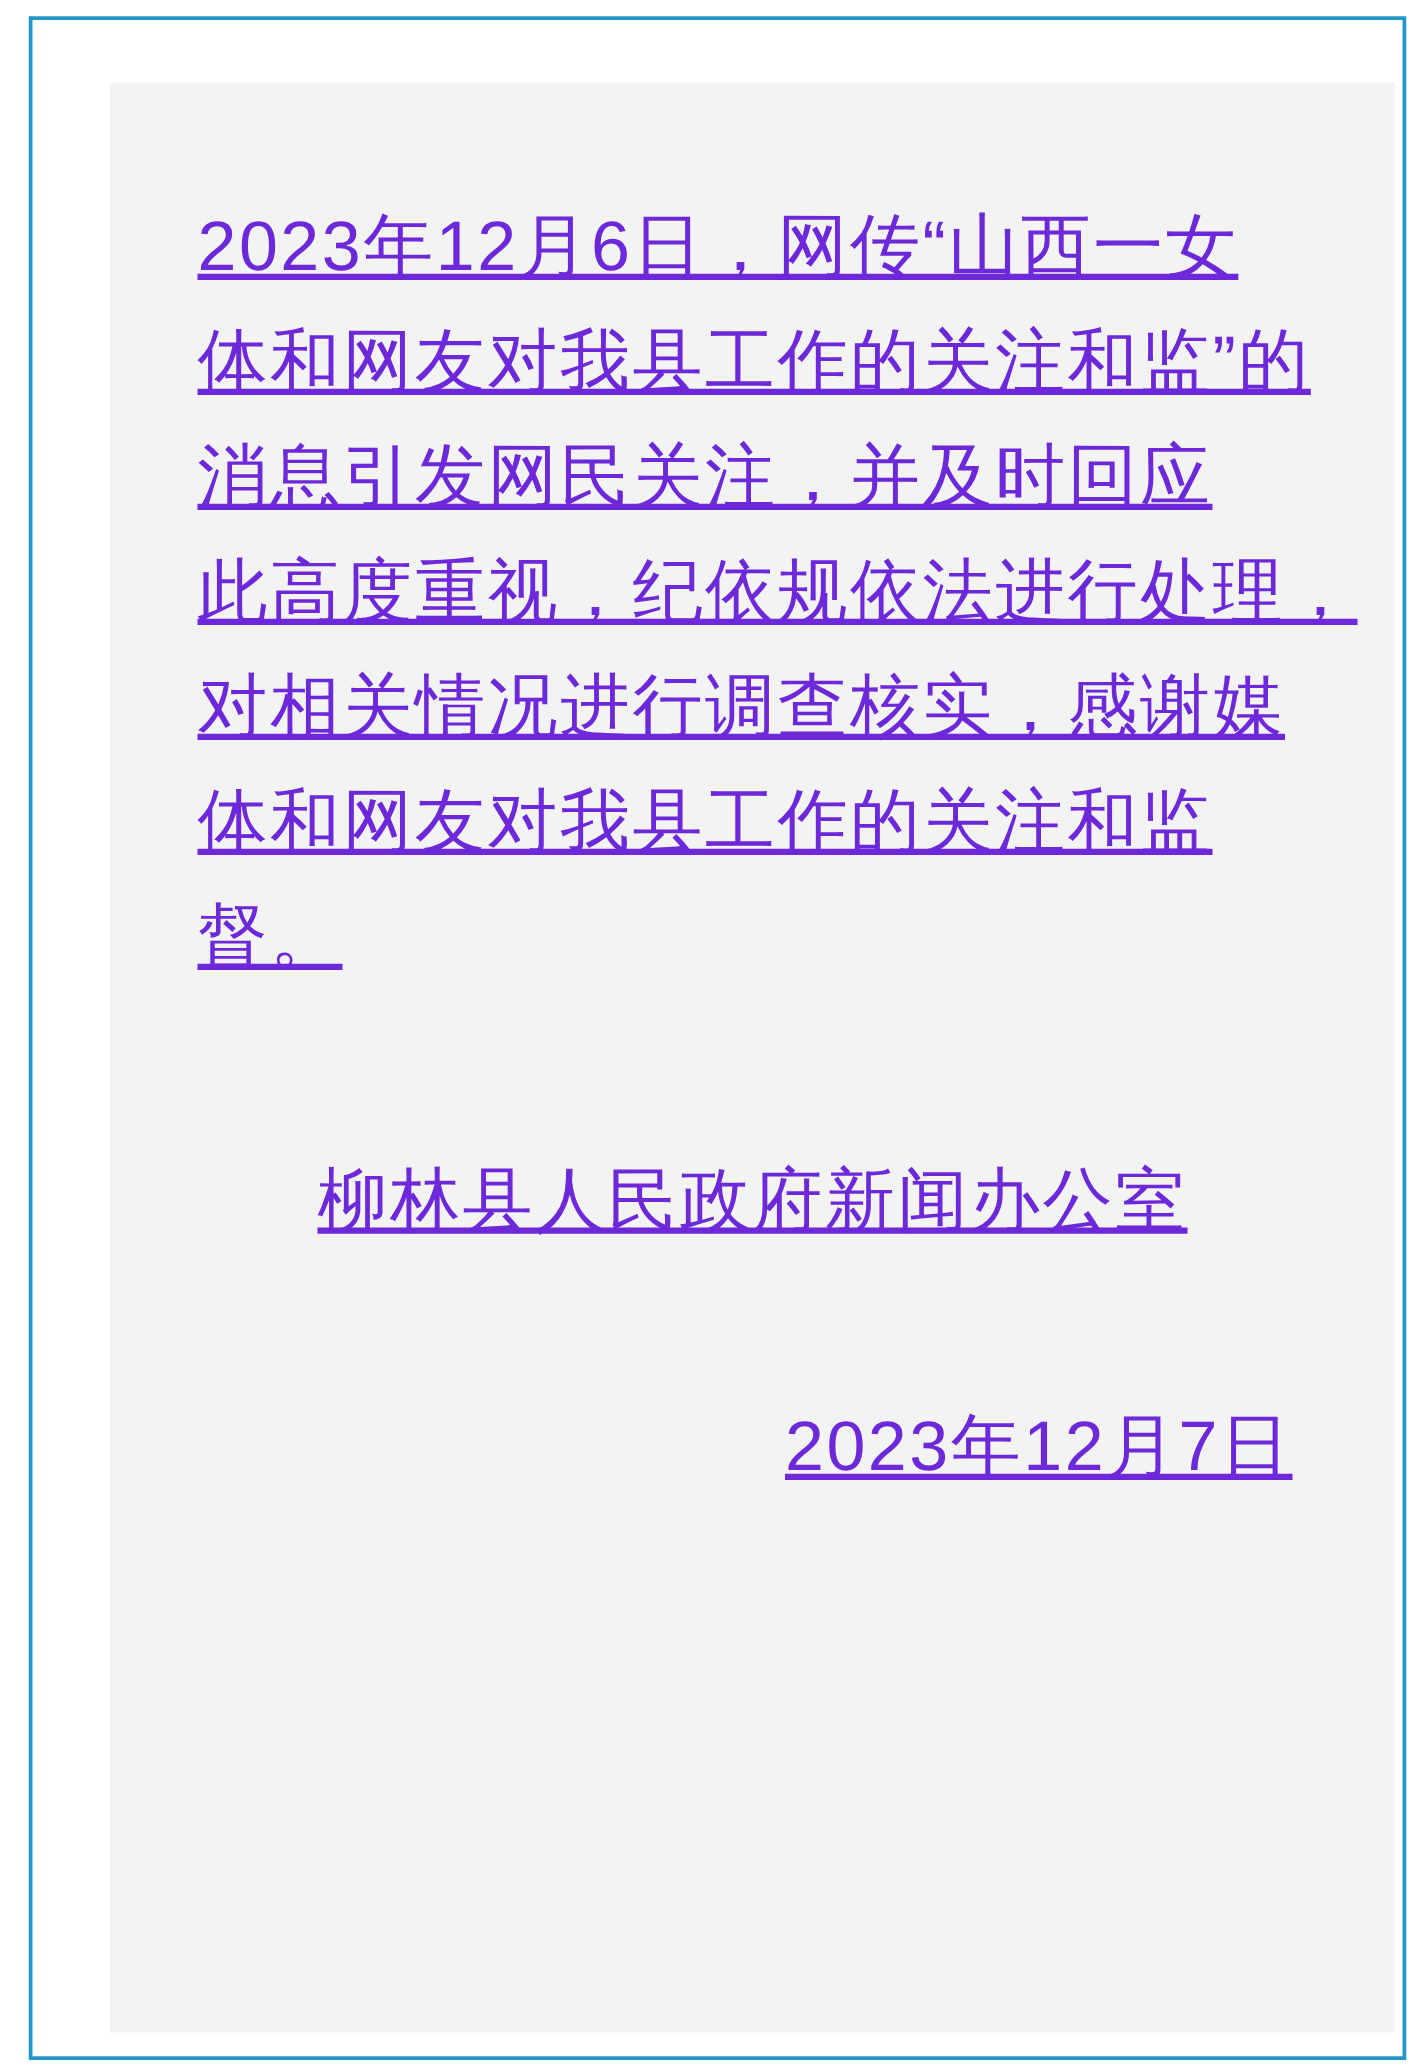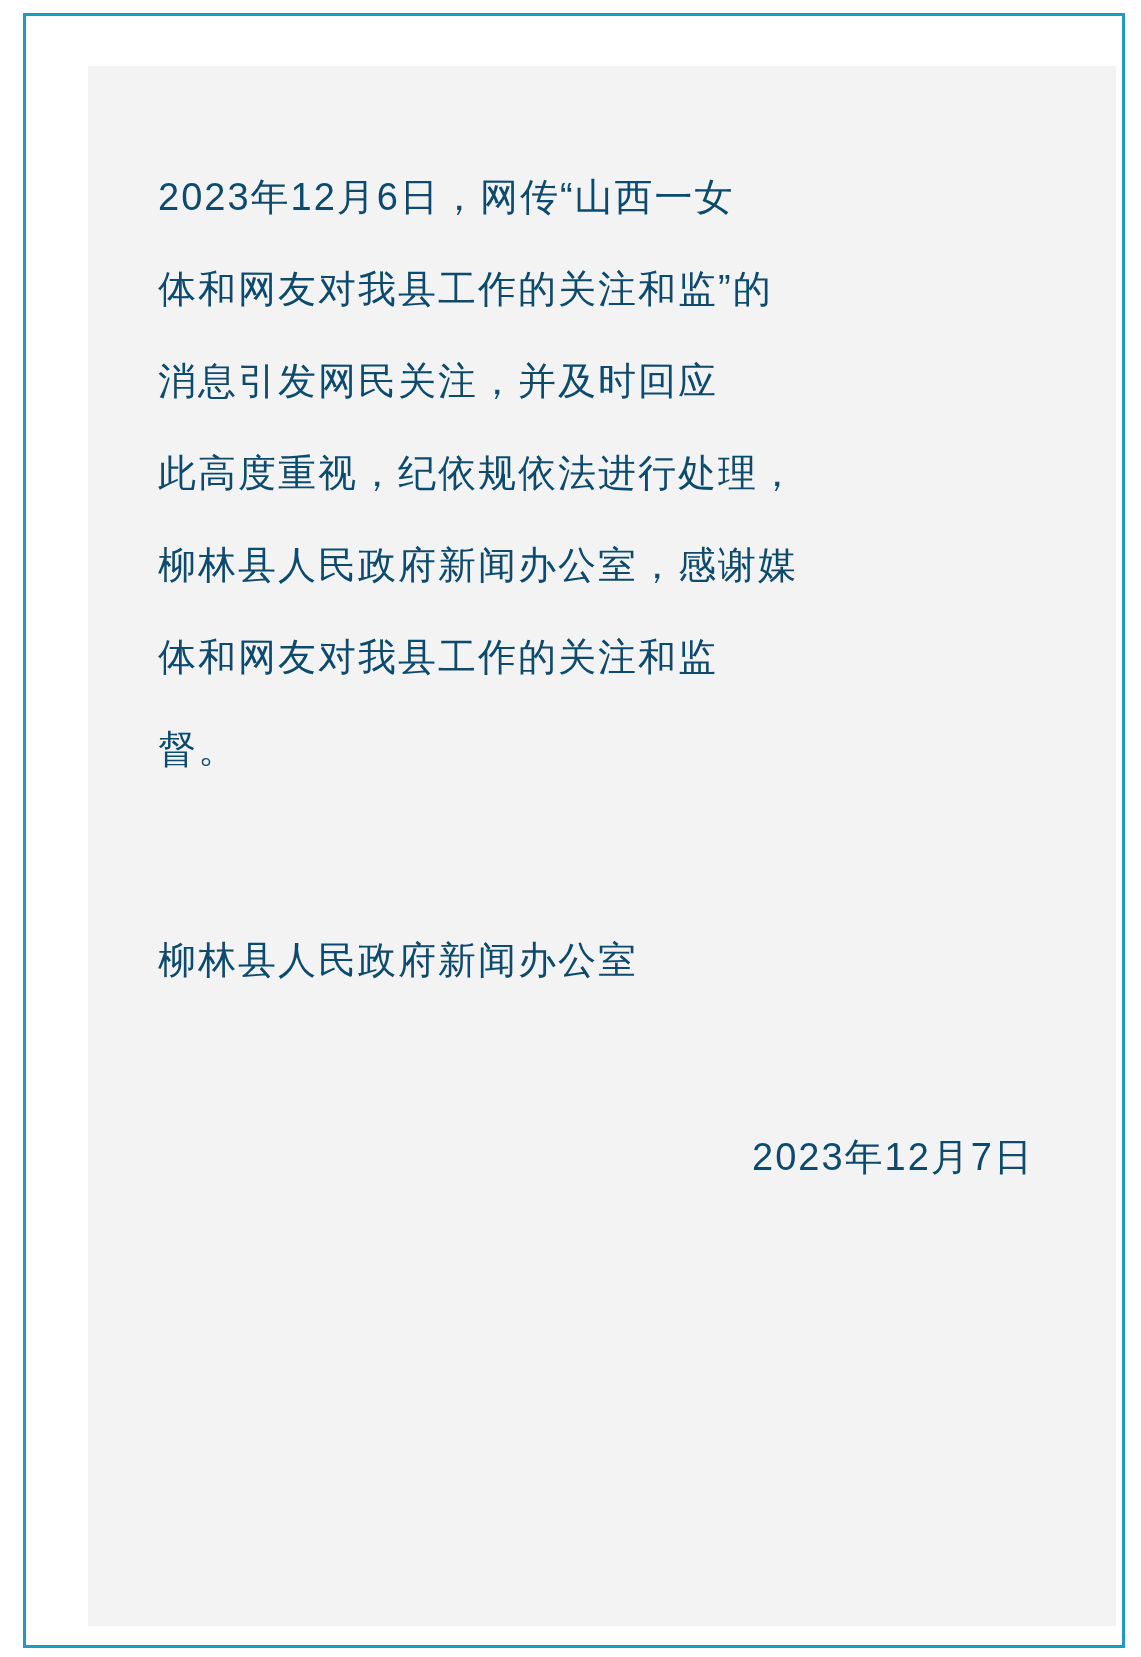--- a/index.html
+++ b/index.html
@@ -29,56 +29,57 @@
     position: absolute;
     left: 62px;
     top: 50px;
     width: 1028px;
     height: 1560px;
     background: #f3f3f3;
     box-sizing: border-box;
     padding: 85px 70px 0 70px;
   }
   .body-text {
-    color: #0c4a6e;
-    font-size: 38px;
+    color: #6d28d9;
+    font-size: 56px;
     line-height: 92px;
     letter-spacing: 2px;
+    text-decoration: underline;
   }
   .line {
     white-space: nowrap;
   }
   .para-1 {
     margin: 0 0 119px 0;
   }
   .para-2 {
     margin: 0 0 97px 0;
   }
   .signature {
-    text-align: left;
+    text-align: center;
     margin: 0 0 105px 0;
   }
   .date {
     text-align: right;
     margin: 12px;
   }
 </style>
 </head>
 <body>
 
 <div class="page">
   <div class="frame">
     <div class="panel body-text">
 
       <div class="para-1">
         <div class="line">2023年12月6日，网传“山西一女</div>
         <div class="line">体和网友对我县工作的关注和监”的</div>
         <div class="line">消息引发网民关注，并及时回应</div>
         <div class="line">此高度重视，纪依规依法进行处理，</div>
-        <div class="line">柳林县人民政府新闻办公室，感谢媒</div>
+        <div class="line">对相关情况进行调查核实，感谢媒</div>
         <div class="line">体和网友对我县工作的关注和监</div>
         <div class="line">督。</div>
       </div>
 
 
       <div class="signature">柳林县人民政府新闻办公室</div>
 
       <div class="date">2023年12月7日</div>
 
     </div>

